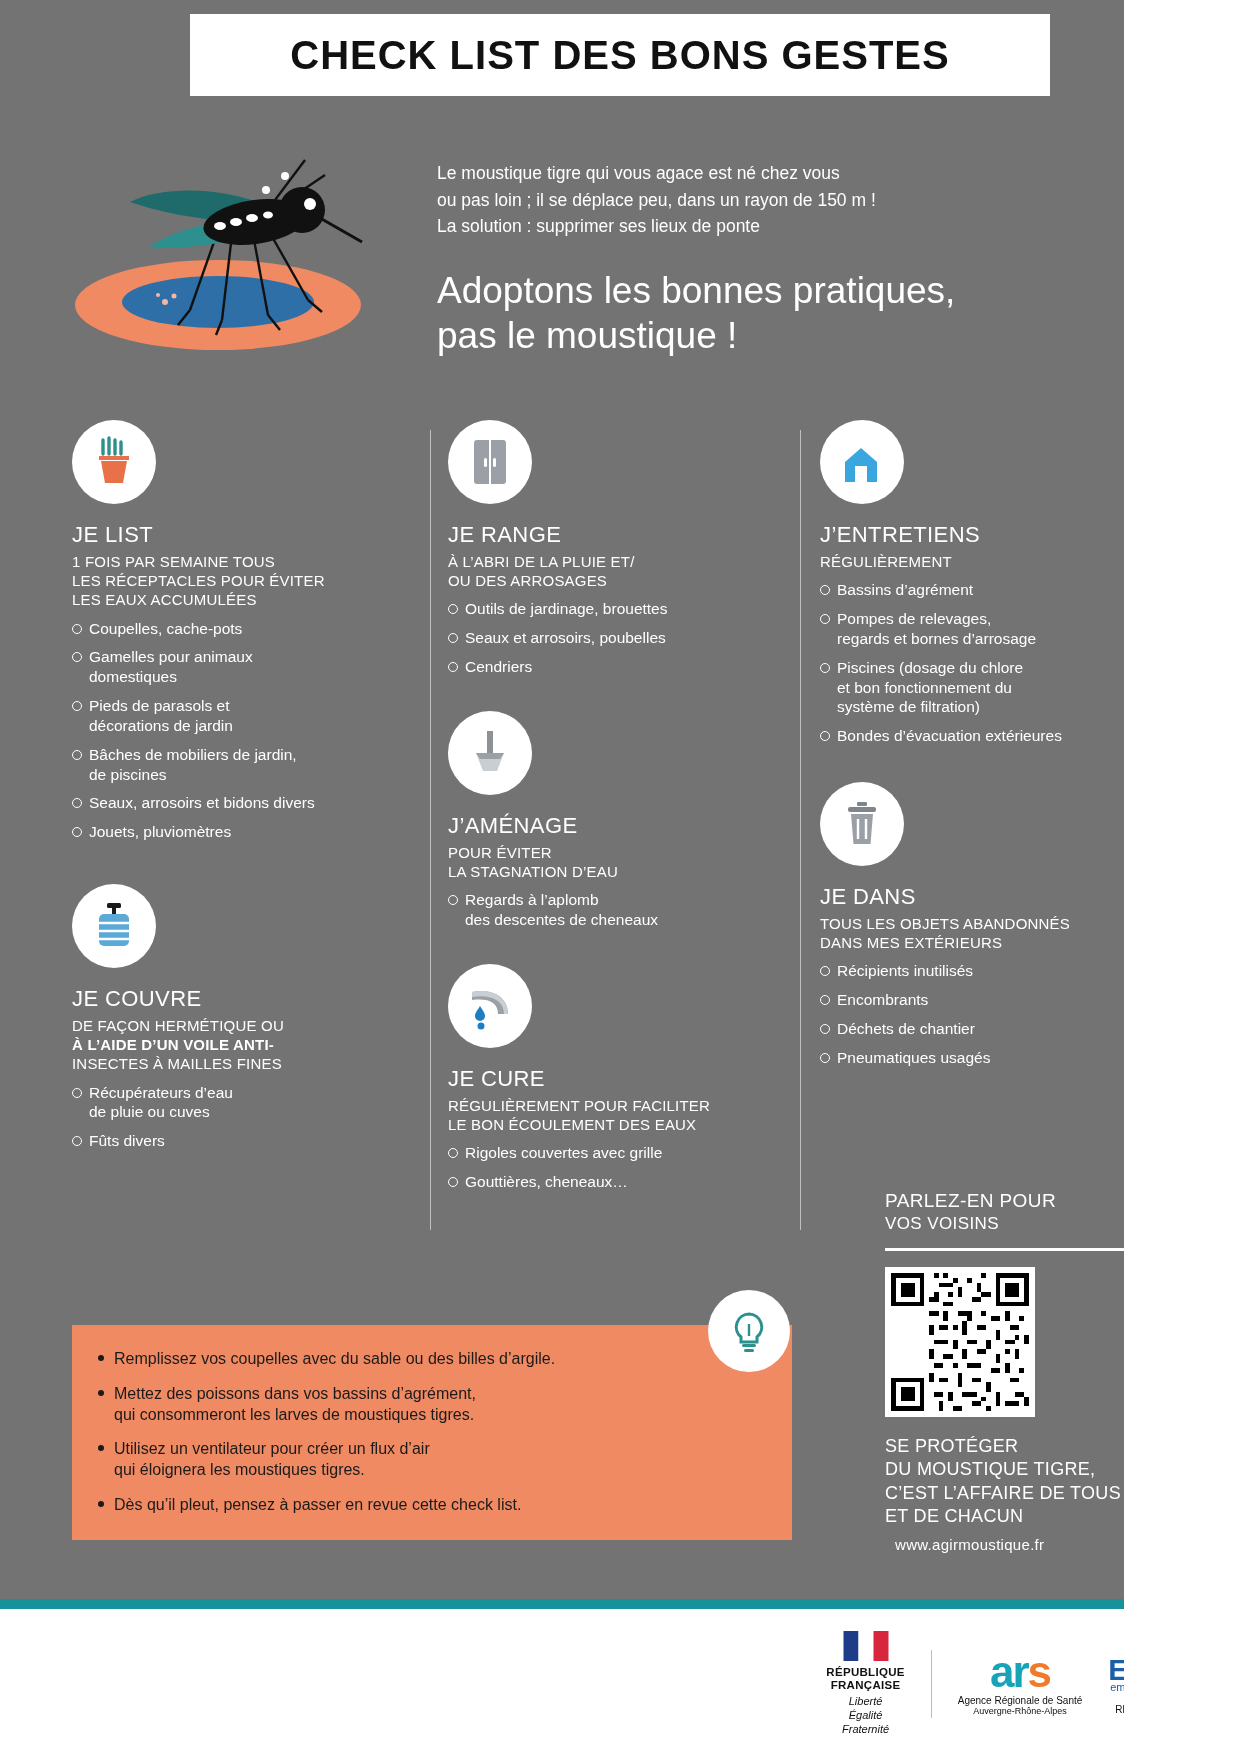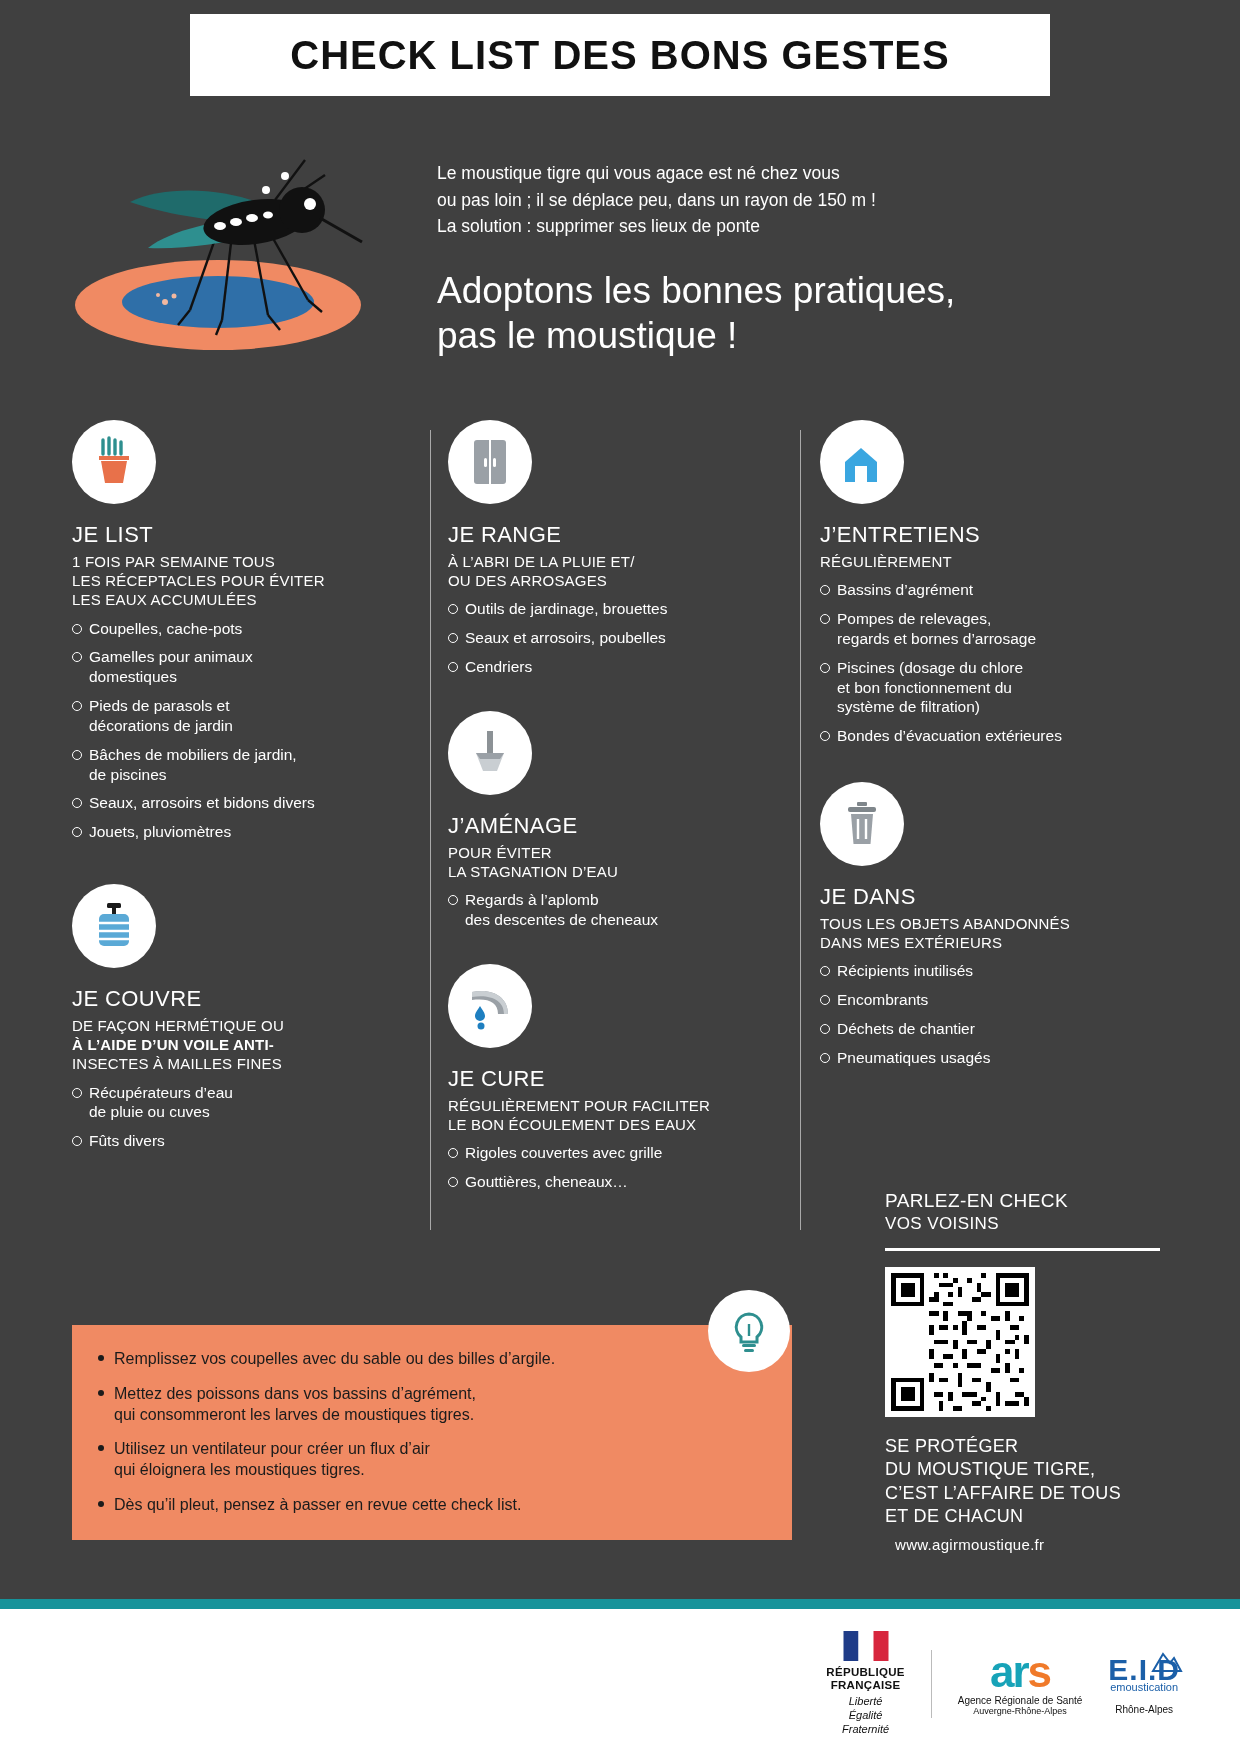--- a/index.html
+++ b/index.html
@@ -3,22 +3,22 @@
 <meta charset="utf-8">
 <style>
   * { box-sizing: border-box; margin: 0; padding: 0; }
   html, body {
     width: 1240px; height: 1754px;
     font-family: "Liberation Sans", sans-serif;
     background: #ffffff;
   }
   .page {
     position: relative;
-    width: 1240px; height: 1754px;
-    background: #404040;
+    width: 1124px; height: 1754px;
+    background: #737373;
     overflow: hidden;
   }
   
   .title-band {
     position: absolute;
     left: 190px; top: 14px;
     width: 860px; height: 82px;
     background: #ffffff;
     display: flex; align-items: center; justify-content: center;
   }
@@ -345,21 +345,21 @@
           <li>Récipients inutilisés</li>
           <li>Encombrants</li>
           <li>Déchets de chantier</li>
           <li>Pneumatiques usagés</li>
         </ul>
       </div>
     </div>
   </div>
 
   <div class="parlez">
-    <div class="t1">PARLEZ-EN CHECK</div>
+    <div class="t1">PARLEZ-EN POUR</div>
     <div class="t2">VOS VOISINS</div>
     <div class="rule"></div>
     <div class="qr">
       <svg width="138" height="138" viewBox="0 0 29 29" shape-rendering="crispEdges">
         <rect width="29" height="29" fill="#fff"></rect>
         <g fill="#000">
           <rect x="0" y="0" width="7" height="1"></rect>
             <rect x="0" y="0" width="1" height="7"></rect>
           <rect x="6" y="0" width="1" height="7"></rect>
             <rect x="0" y="6" width="7" height="1"></rect>

